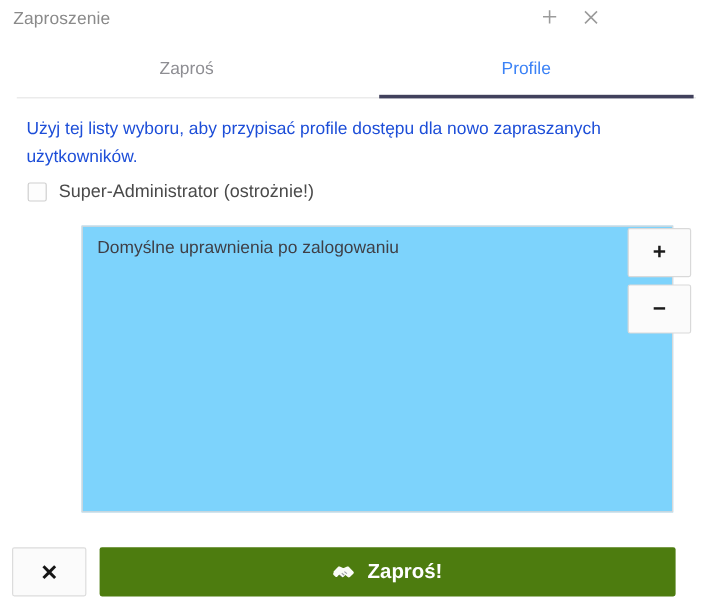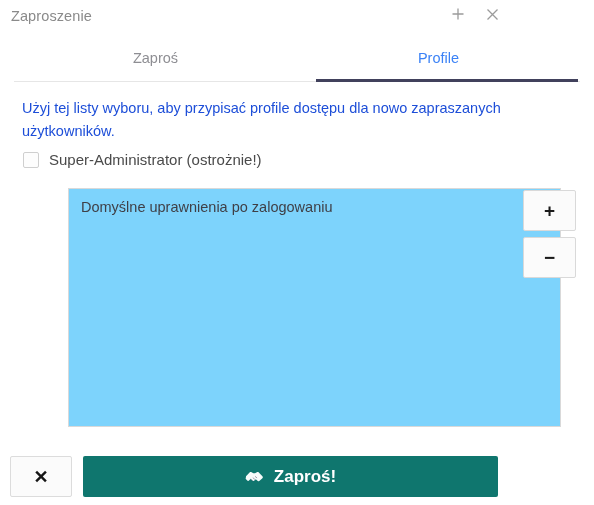--- a/index.html
+++ b/index.html
@@ -205,23 +205,23 @@
     justify-content: center;
     cursor: pointer;
     font-size: 18px;
     font-weight: bold;
     color: #151515;
   }
   .invite-btn {
     position: absolute;
     left: 83px;
     top: 0;
-    width: 415px;
+    width: 480px;
     height: 41px;
-    background: #0f766e;
+    background: #4d7c0f;
     border: none;
     border-radius: 2px;
     display: flex;
     align-items: center;
     justify-content: center;
     gap: 9px;
     cursor: pointer;
     color: #ffffff;
     font-size: 17px;
     font-weight: bold;

